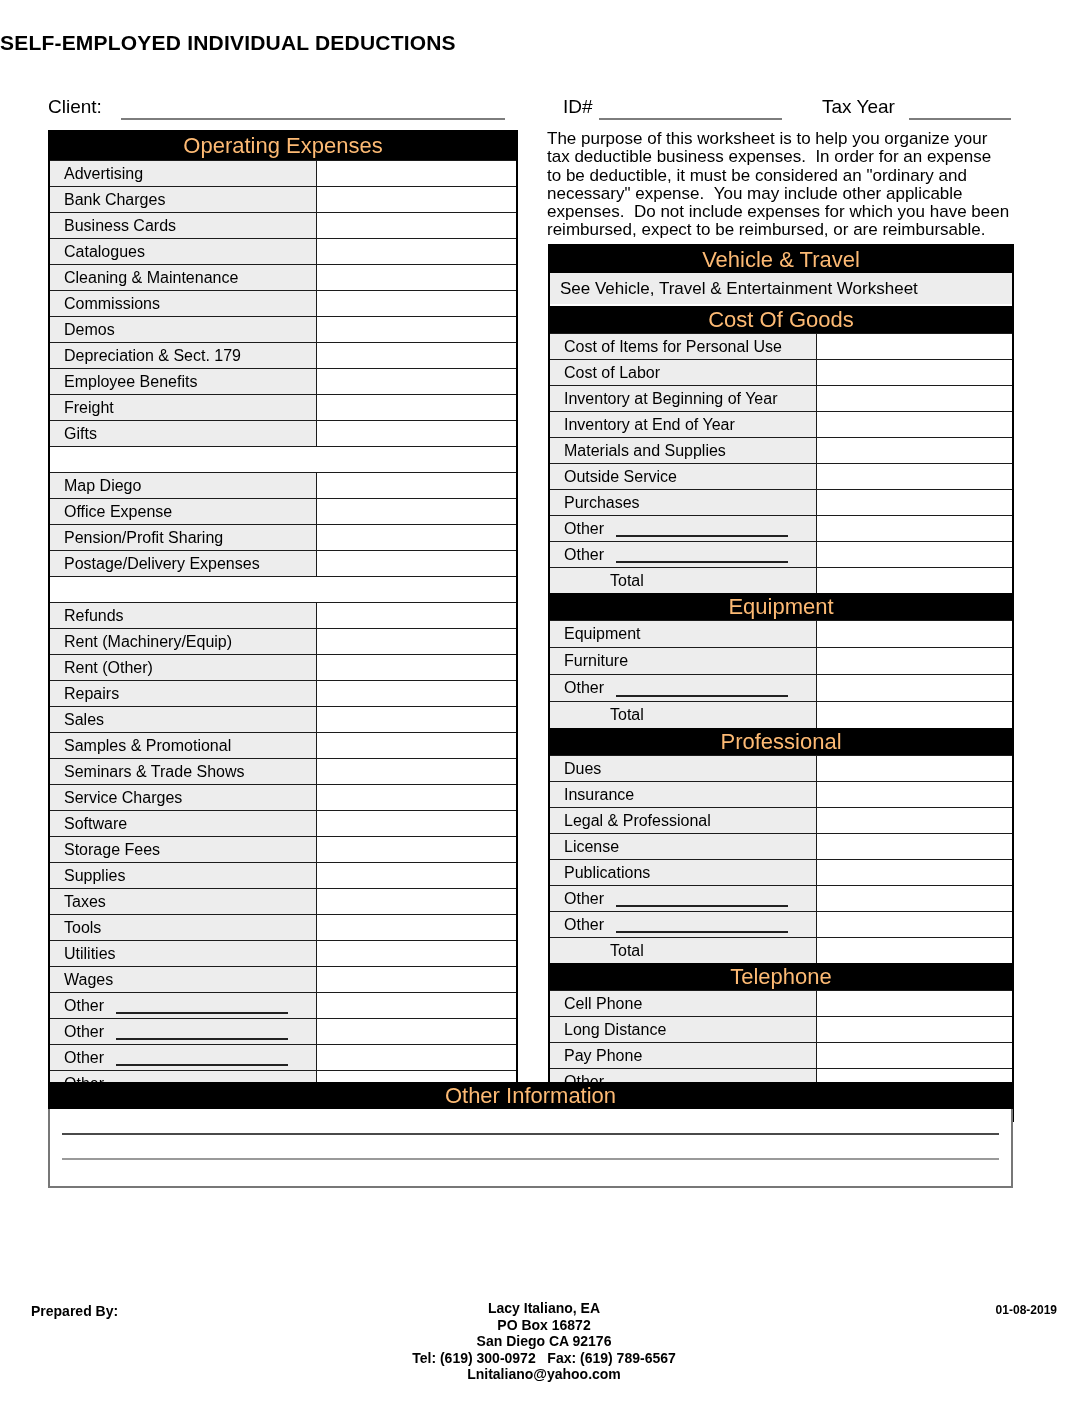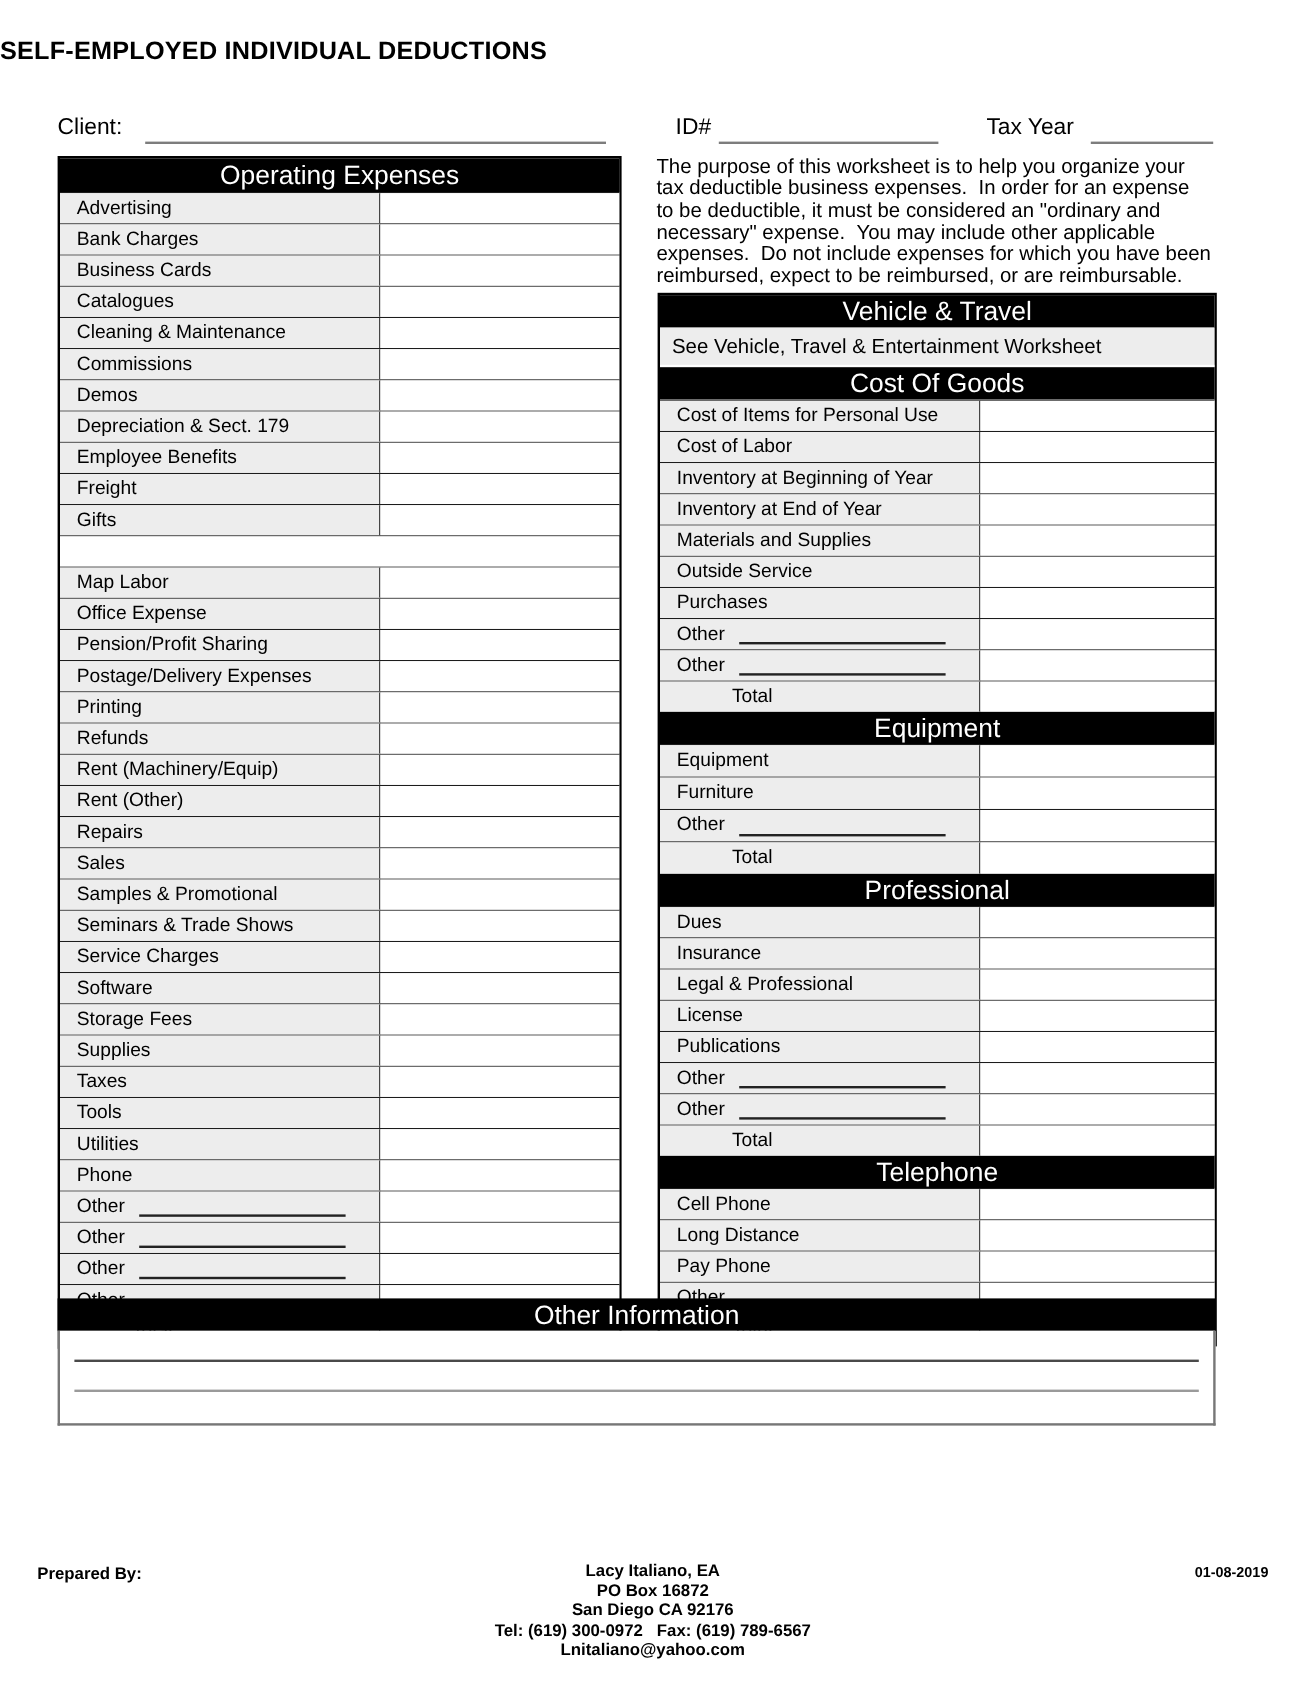--- a/index.html
+++ b/index.html
@@ -14,21 +14,21 @@
   .client-row .lab{position:absolute;top:0;}
   .client-label{left:0;}
   .uline{position:absolute;top:0;height:22px;border-bottom:2px solid #7d7d7d;}
   .client-line{left:73px;width:384px;}
   .id-label{left:515px;}
   .id-line{left:551px;width:183px;}
   .taxyear-label{left:774px;}
   .taxyear-line{left:861px;width:102px;}
 
   
-  .bar{background:#000;color:#ffffff;display:flex;align-items:center;justify-content:center;
+  .bar{background:#000;color:#fdba74;display:flex;align-items:center;justify-content:center;
     font-size:22px;font-weight:400;}
 
   
   .op-table{position:absolute;top:130px;left:48px;width:470px;box-sizing:border-box;
     border:2px solid #000;background:#fff;}
   .op-table .bar{height:28px;}
 
   
   .trow{display:flex;height:26px;box-sizing:border-box;border-top:1px solid #1c1c1c;background:#fff;}
   .lcell{width:267px;box-sizing:border-box;background:#ededed;border-right:1px solid #1c1c1c;
@@ -146,21 +146,21 @@
           <div class="lcell">
             <span>Gifts</span>
           </div>
           <div class="acell"></div>
         </div>
         <div class="trow">
           <div class="acell"></div>
         </div>
         <div class="trow">
           <div class="lcell">
-            <span>Map Labor</span>
+            <span>Map Diego</span>
           </div>
           <div class="acell"></div>
         </div>
         <div class="trow">
           <div class="lcell">
             <span>Office Expense</span>
           </div>
           <div class="acell"></div>
         </div>
         <div class="trow">
@@ -169,23 +169,20 @@
           </div>
           <div class="acell"></div>
         </div>
         <div class="trow">
           <div class="lcell">
             <span>Postage/Delivery Expenses</span>
           </div>
           <div class="acell"></div>
         </div>
         <div class="trow">
-          <div class="lcell">
-            <span>Printing</span>
-          </div>
           <div class="acell"></div>
         </div>
         <div class="trow">
           <div class="lcell">
             <span>Refunds</span>
           </div>
           <div class="acell"></div>
         </div>
         <div class="trow">
           <div class="lcell">
@@ -260,21 +257,21 @@
           <div class="acell"></div>
         </div>
         <div class="trow">
           <div class="lcell">
             <span>Utilities</span>
           </div>
           <div class="acell"></div>
         </div>
         <div class="trow">
           <div class="lcell">
-            <span>Phone</span>
+            <span>Wages</span>
           </div>
           <div class="acell"></div>
         </div>
         <div class="trow">
           <div class="lcell">
             <span>Other</span>
             <span class="fill-line"></span>
           </div>
           <div class="acell"></div>
         </div>

